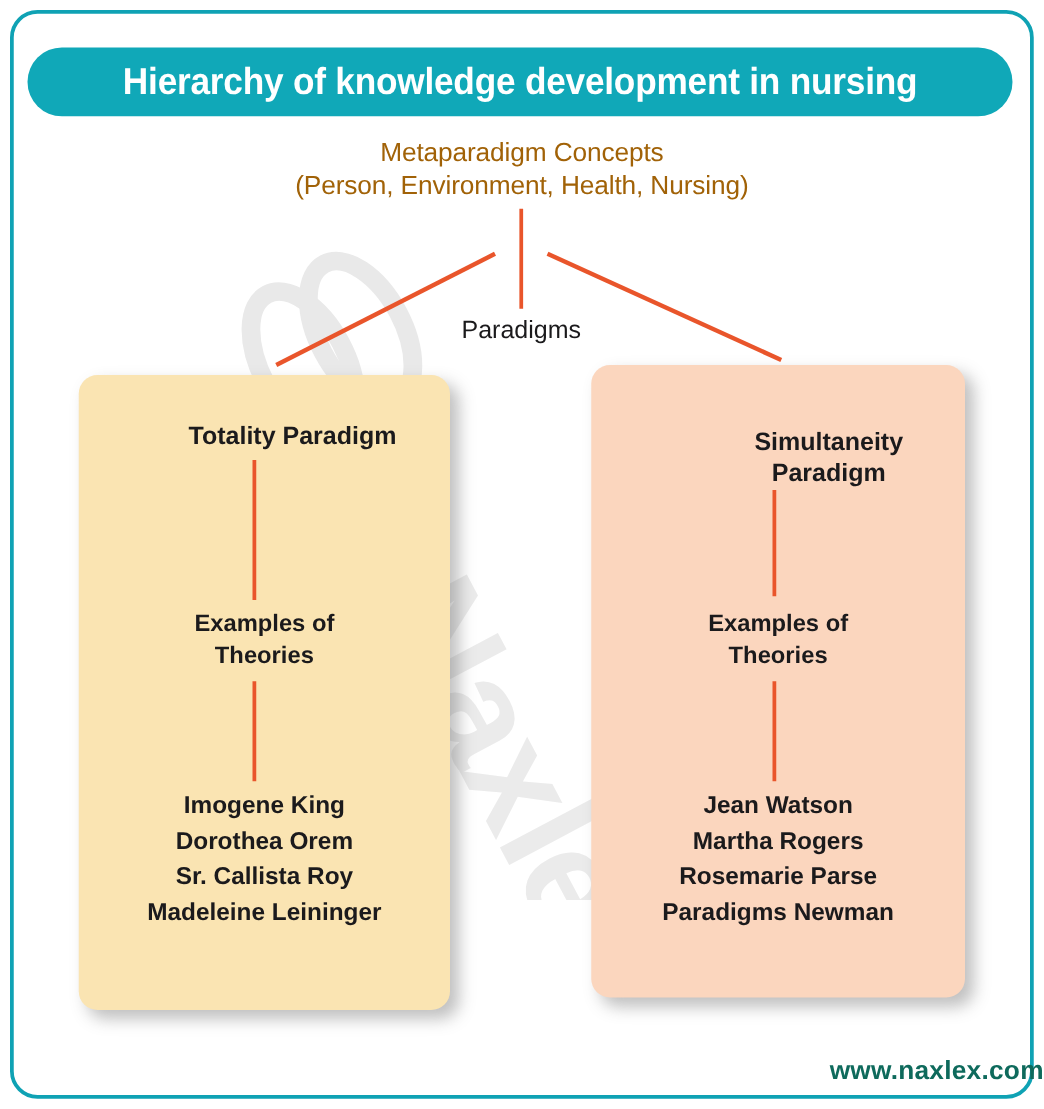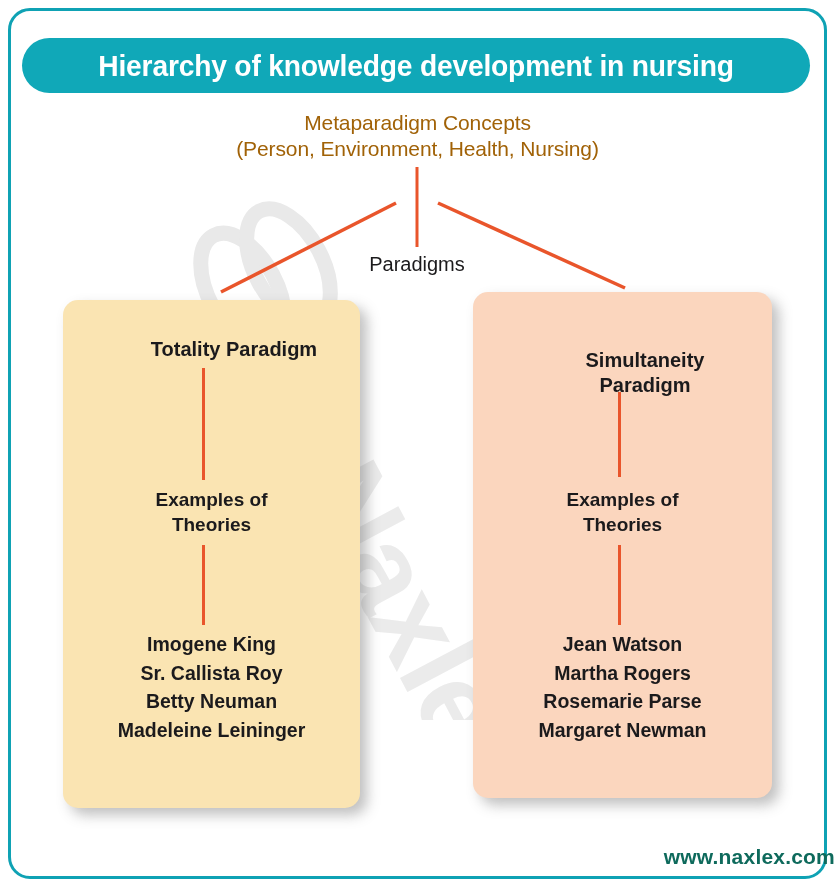--- a/index.html
+++ b/index.html
@@ -124,21 +124,21 @@
     position: absolute;
     width: 100%;
     text-align: center;
     color: #1B1A1C;
     font-weight: bold;
     font-size: 20px;
     line-height: 25px;
     padding-left: 45px;
   }
   #box-totality .box-heading      { top: 37px; }
-  #box-simultaneity .box-heading  { top: 56px; }
+  #box-simultaneity .box-heading  { top: 50px; margin-left: 18px; }
 
   .box-sub {
     position: absolute;
     width: 100%;
     text-align: center;
     color: #1B1A1C;
     font-weight: bold;
     font-size: 19px;
     line-height: 25px;
   }
@@ -223,22 +223,22 @@
 
     <div class="box-sub">
       <span>Examples of</span><br>
       <span>Theories</span>
     </div>
 
     <div class="inner-connector conn-b"></div>
 
     <ul class="box-list">
       <li>Imogene King</li>
+      <li>Dorothea Orem</li>
       <li>Sr. Callista Roy</li>
-      <li>Betty Neuman</li>
       <li>Madeleine Leininger</li>
     </ul>
   </div>
 </div>
 
 <div class="paradigm-box" id="box-simultaneity">
   <div class="box-inner">
     <div class="box-heading">
       <span>Simultaneity</span><br>
       <span>Paradigm</span>
@@ -250,20 +250,20 @@
       <span>Examples of</span><br>
       <span>Theories</span>
     </div>
 
     <div class="inner-connector conn-b"></div>
 
     <ul class="box-list">
       <li>Jean Watson</li>
       <li>Martha Rogers</li>
       <li>Rosemarie Parse</li>
-      <li>Margaret Newman</li>
+      <li>Paradigms Newman</li>
     </ul>
   </div>
 </div>
 
 <div id="footer">
   <span class="footer-text">www.naxlex.com</span>
 </div>
 
 </body></html>

